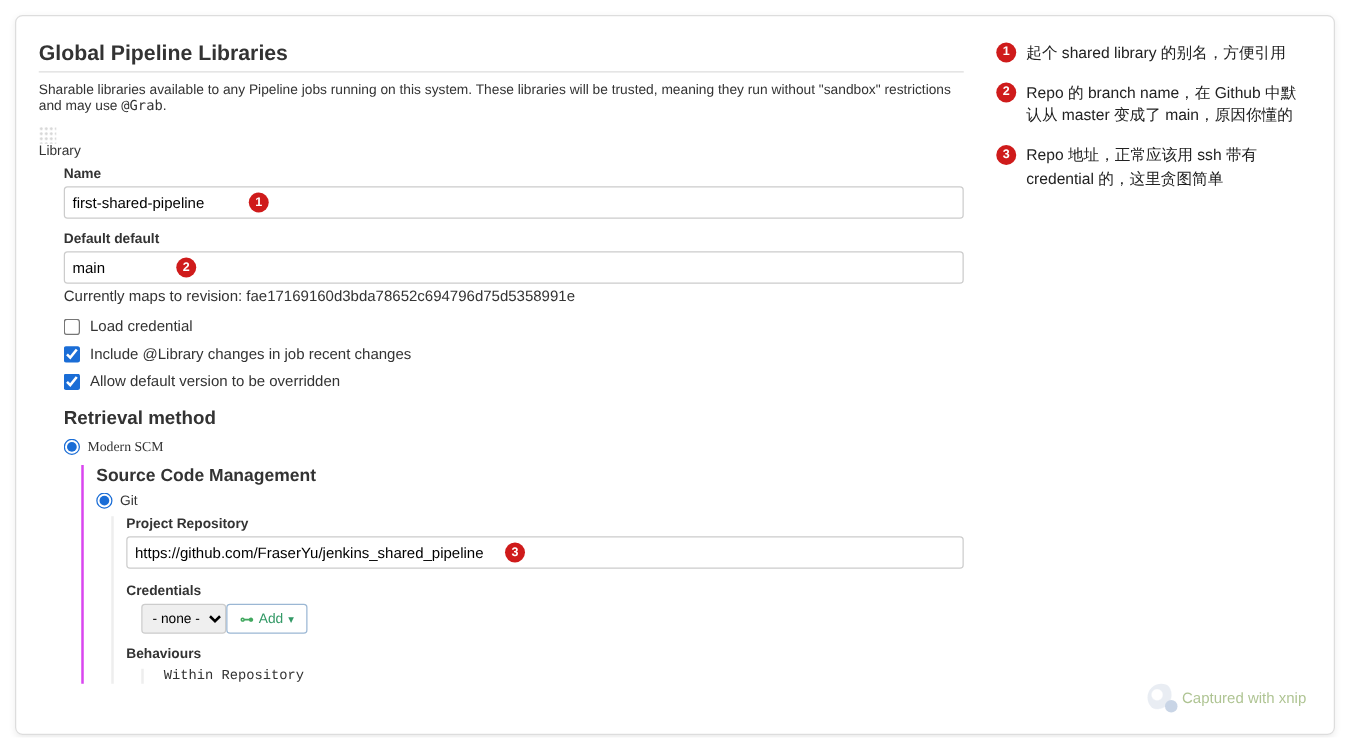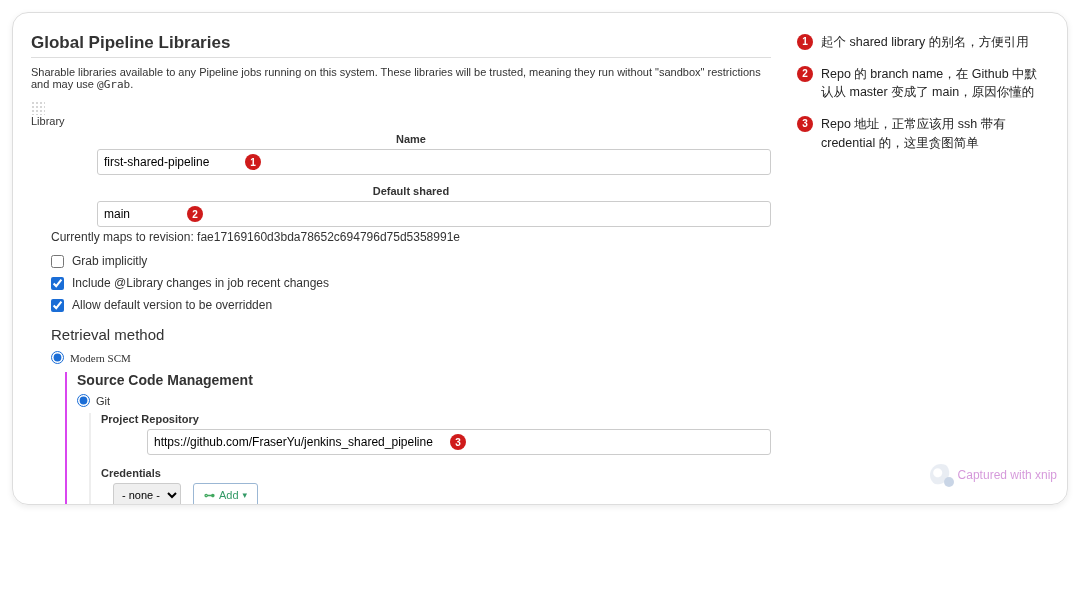--- a/index.html
+++ b/index.html
@@ -7,24 +7,24 @@
     font-family: Arial, Helvetica, sans-serif;
     background: #fff;
     padding: 12px;
     width: 1080px;
     height: 590px;
     overflow: hidden;
     position: relative;
   }
   .outer {
     border: 1px solid #ddd;
-    border-radius: 16px;
+    border-radius: 6px;
     box-shadow: 0 2px 6px rgba(0,0,0,0.08);
     width: 100%;
-    height: 493px;
+    height: 576px;
     display: flex;
     padding: 20px 18px 0 18px;
     overflow: hidden;
     position: relative;
   }
   .main { flex: 1; min-width: 0; padding-right: 18px; }
   .aside { width: 260px; padding-left: 8px; }
 
   h1.title {
     font-size: 17px;
@@ -51,23 +51,22 @@
   }
   .lib-label { font-size: 11px; color: #333; }
 
   .indent1 { margin-left: 20px; }
   .field { margin-bottom: 10px; }
   .field-label {
     font-size: 11px;
     font-weight: bold;
     color: #333;
     margin-bottom: 4px;
-    text-align: center;
-  }
-  .input-wrap { position: relative; margin-left: 46px; }
+  }
+  .input-wrap { position: relative; }
   input.text {
     width: 100%;
     height: 26px;
     font-size: 12px;
     padding: 2px 6px;
     border: 1px solid #ccc;
     border-radius: 3px;
   }
   .hint {
     font-size: 12px;
@@ -79,21 +78,21 @@
     display: flex;
     align-items: center;
     margin: 8px 0 8px 20px;
     gap: 8px;
   }
   .check-row input { accent-color: #1a6dd6; }
   .check-row .lbl { font-size: 12px; color: #333; }
 
   .retrieval-h {
     font-size: 15px;
-    font-weight: normal;
+    font-weight: bold;
     color: #333;
     margin: 14px 0 8px 20px;
   }
   .radio-row {
     display: flex;
     align-items: center;
     gap: 6px;
     margin-left: 20px;
     margin-bottom: 8px;
   }
@@ -122,21 +121,21 @@
     margin-left: 12px;
     border-left: 2px solid #eee;
     padding-left: 10px;
   }
   .proj-label {
     font-size: 11px;
     font-weight: bold;
     color: #333;
     margin: 4px 0;
   }
-  .cred-row { display:flex; gap:12px; align-items:center; margin-bottom:23px;padding-left:12px;}
+  .cred-row { display:flex; gap:0; align-items:center; margin-bottom:10px;padding-left:12px;}
   select.cred {
     height: 24px; font-size: 11px; border:1px solid #ccc; border-radius:3px;
     padding: 0 4px;
   }
   button.add {
     height: 24px;
     font-size: 11px;
     border: 1px solid #9bb7d4;
     background: #fff;
     color: #396;
@@ -170,22 +169,22 @@
     display:flex; align-items:center; justify-content:center;
     margin-right:8px; margin-top:1px;
   }
   .annot {
     display:flex; align-items:flex-start;
     font-size:12.5px; color:#222; line-height:1.45;
     margin-bottom: 14px;
   }
 
   .watermark {
-    position:absolute; right:10px; bottom:18px;
-    color:#a21caf; opacity:.45; font-size:12px;
+    position:absolute; right:22px; bottom:18px;
+    color:#4d7c0f; opacity:.45; font-size:12px;
     display:flex; align-items:center; gap:6px;
     z-index:5;
   }
   .wm-icon {
     width:22px; height:22px; border-radius:50%;
     background: radial-gradient(circle at 35% 40%, #fff 4px, #cfd8e6 5px 11px, transparent 12px);
     position: relative;
   }
   .wm-icon::after{
     content:""; position:absolute; right:-2px; bottom:-1px;
@@ -209,31 +208,31 @@
 
     <div class="indent1 field">
       <div class="field-label">Name</div>
       <div class="input-wrap">
         <input class="text" type="text" value="first-shared-pipeline" style="">
         <div class="badge" style="left:148px; top:5px;">1</div>
       </div>
     </div>
 
     <div class="indent1 field">
-      <div class="field-label">Default shared</div>
+      <div class="field-label">Default default</div>
       <div class="input-wrap">
         <input class="text" type="text" value="main" style="">
         <div class="badge" style="left:90px; top:5px;">2</div>
       </div>
       <div class="hint">Currently maps to revision: fae17169160d3bda78652c694796d75d5358991e</div>
     </div>
 
     <div class="check-row">
       <input type="checkbox" style="">
-      <span class="lbl">Grab implicitly</span>
+      <span class="lbl">Load credential</span>
     </div>
     <div class="check-row">
       <input type="checkbox" checked="" style="">
       <span class="lbl">Include @Library changes in job recent changes</span>
     </div>
     <div class="check-row">
       <input type="checkbox" checked="" style="">
       <span class="lbl">Allow default version to be overridden</span>
     </div>
 

